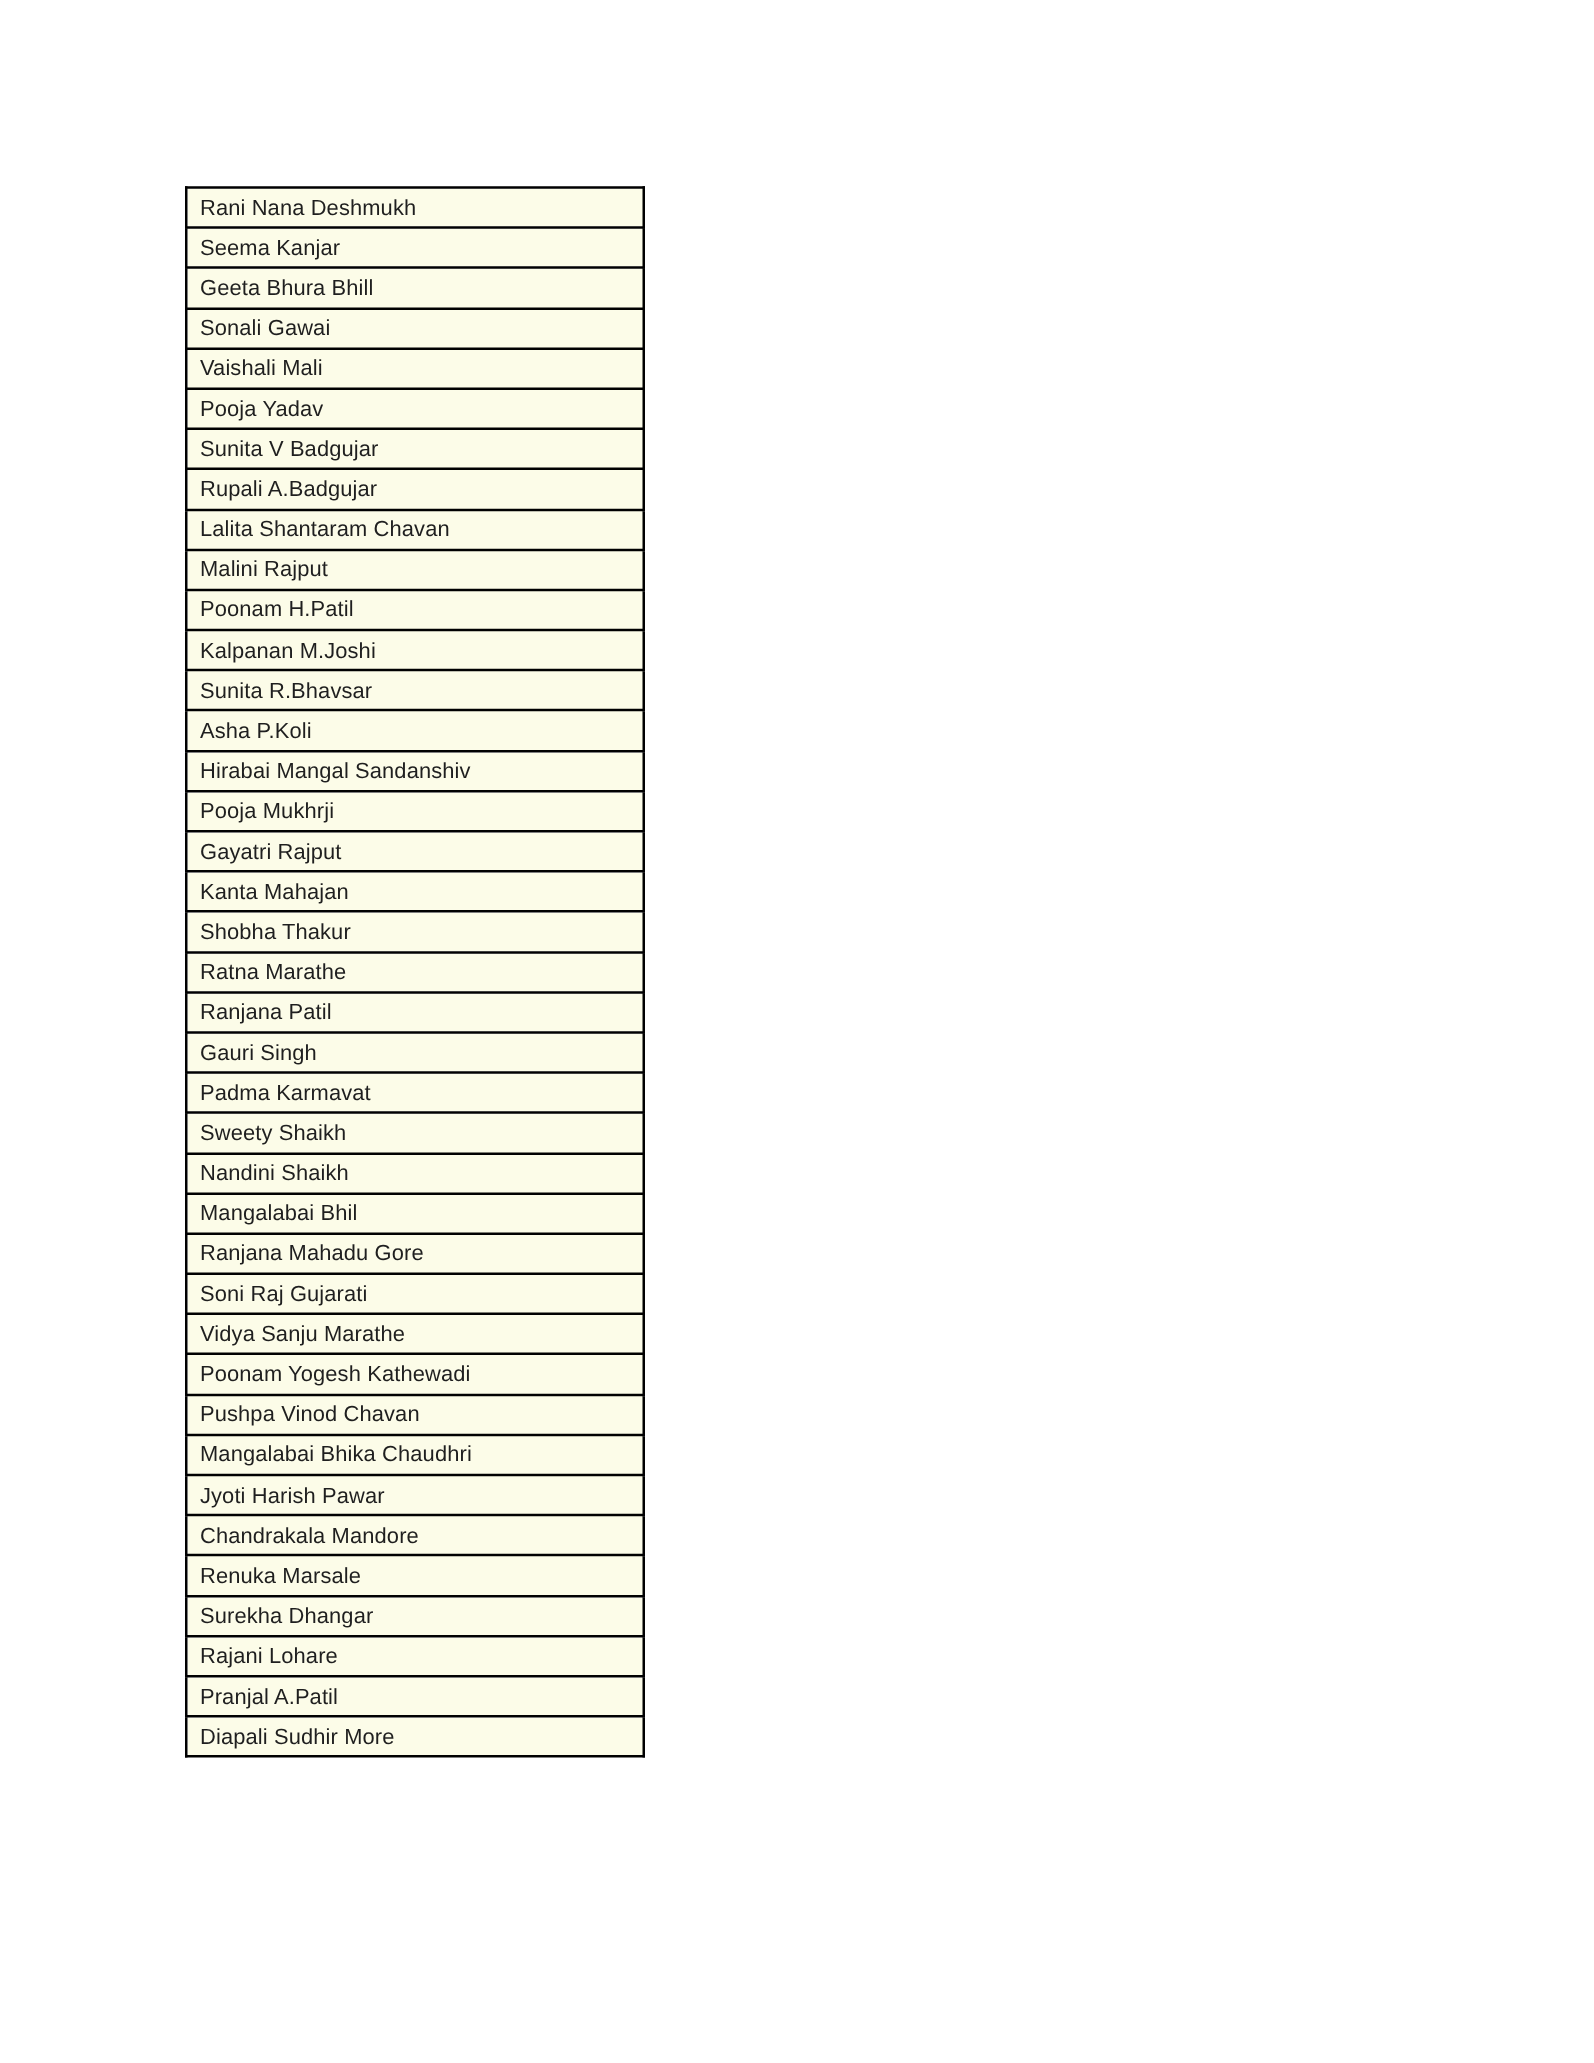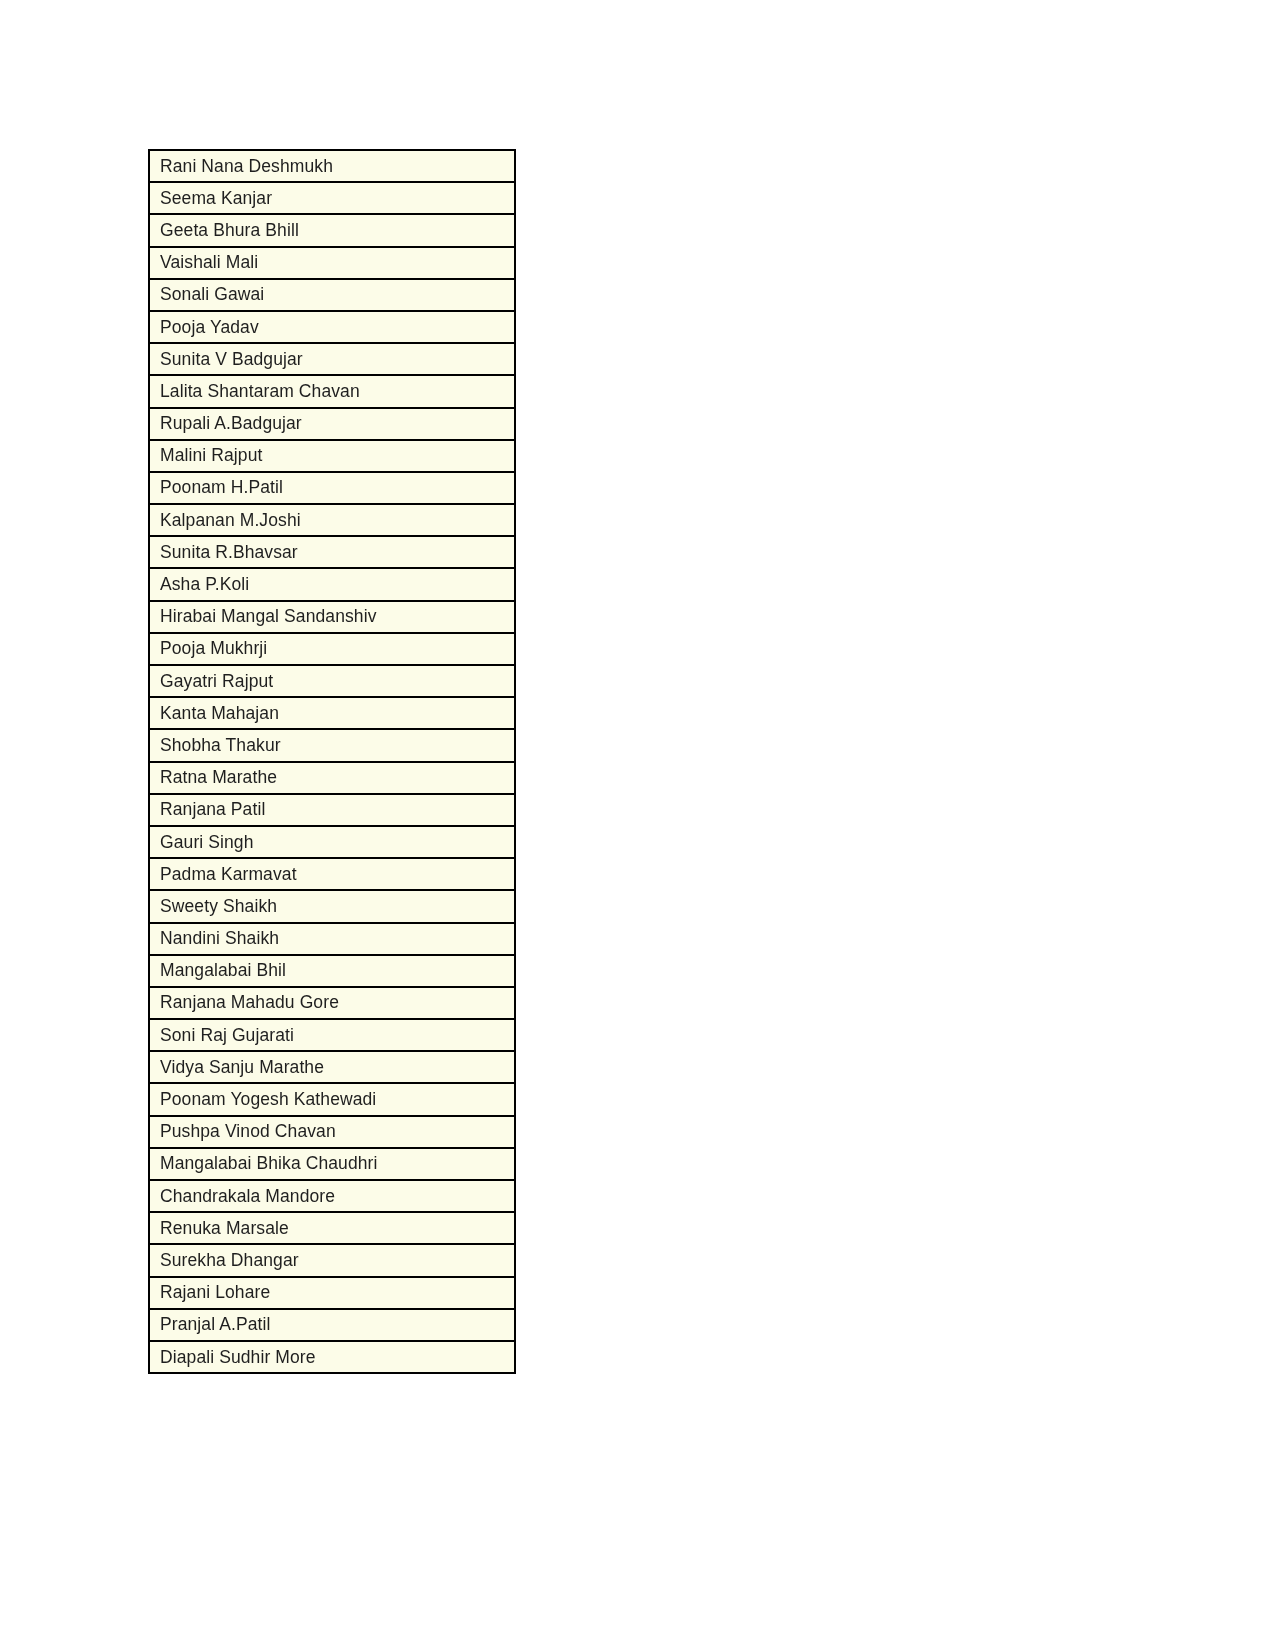--- a/index.html
+++ b/index.html
@@ -45,36 +45,36 @@
         <tr>
           <td>Rani Nana Deshmukh</td>
         </tr>
         <tr>
           <td>Seema Kanjar</td>
         </tr>
         <tr>
           <td>Geeta Bhura Bhill</td>
         </tr>
         <tr>
-          <td>Vaishali Mali</td>
+          <td>Sonali Gawai</td>
         </tr>
         <tr>
-          <td>Sonali Gawai</td>
+          <td>Vaishali Mali</td>
         </tr>
         <tr>
           <td>Pooja Yadav</td>
         </tr>
         <tr>
           <td>Sunita V Badgujar</td>
         </tr>
         <tr>
-          <td>Lalita Shantaram Chavan</td>
+          <td>Rupali A.Badgujar</td>
         </tr>
         <tr>
-          <td>Rupali A.Badgujar</td>
+          <td>Lalita Shantaram Chavan</td>
         </tr>
         <tr>
           <td>Malini Rajput</td>
         </tr>
         <tr>
           <td>Poonam H.Patil</td>
         </tr>
         <tr>
           <td>Kalpanan M.Joshi</td>
         </tr>
@@ -132,20 +132,23 @@
         <tr>
           <td>Poonam Yogesh Kathewadi</td>
         </tr>
         <tr>
           <td>Pushpa Vinod Chavan</td>
         </tr>
         <tr>
           <td>Mangalabai Bhika Chaudhri</td>
         </tr>
         <tr>
+          <td>Jyoti Harish Pawar</td>
+        </tr>
+        <tr>
           <td>Chandrakala Mandore</td>
         </tr>
         <tr>
           <td>Renuka Marsale</td>
         </tr>
         <tr>
           <td>Surekha Dhangar</td>
         </tr>
         <tr>
           <td>Rajani Lohare</td>

